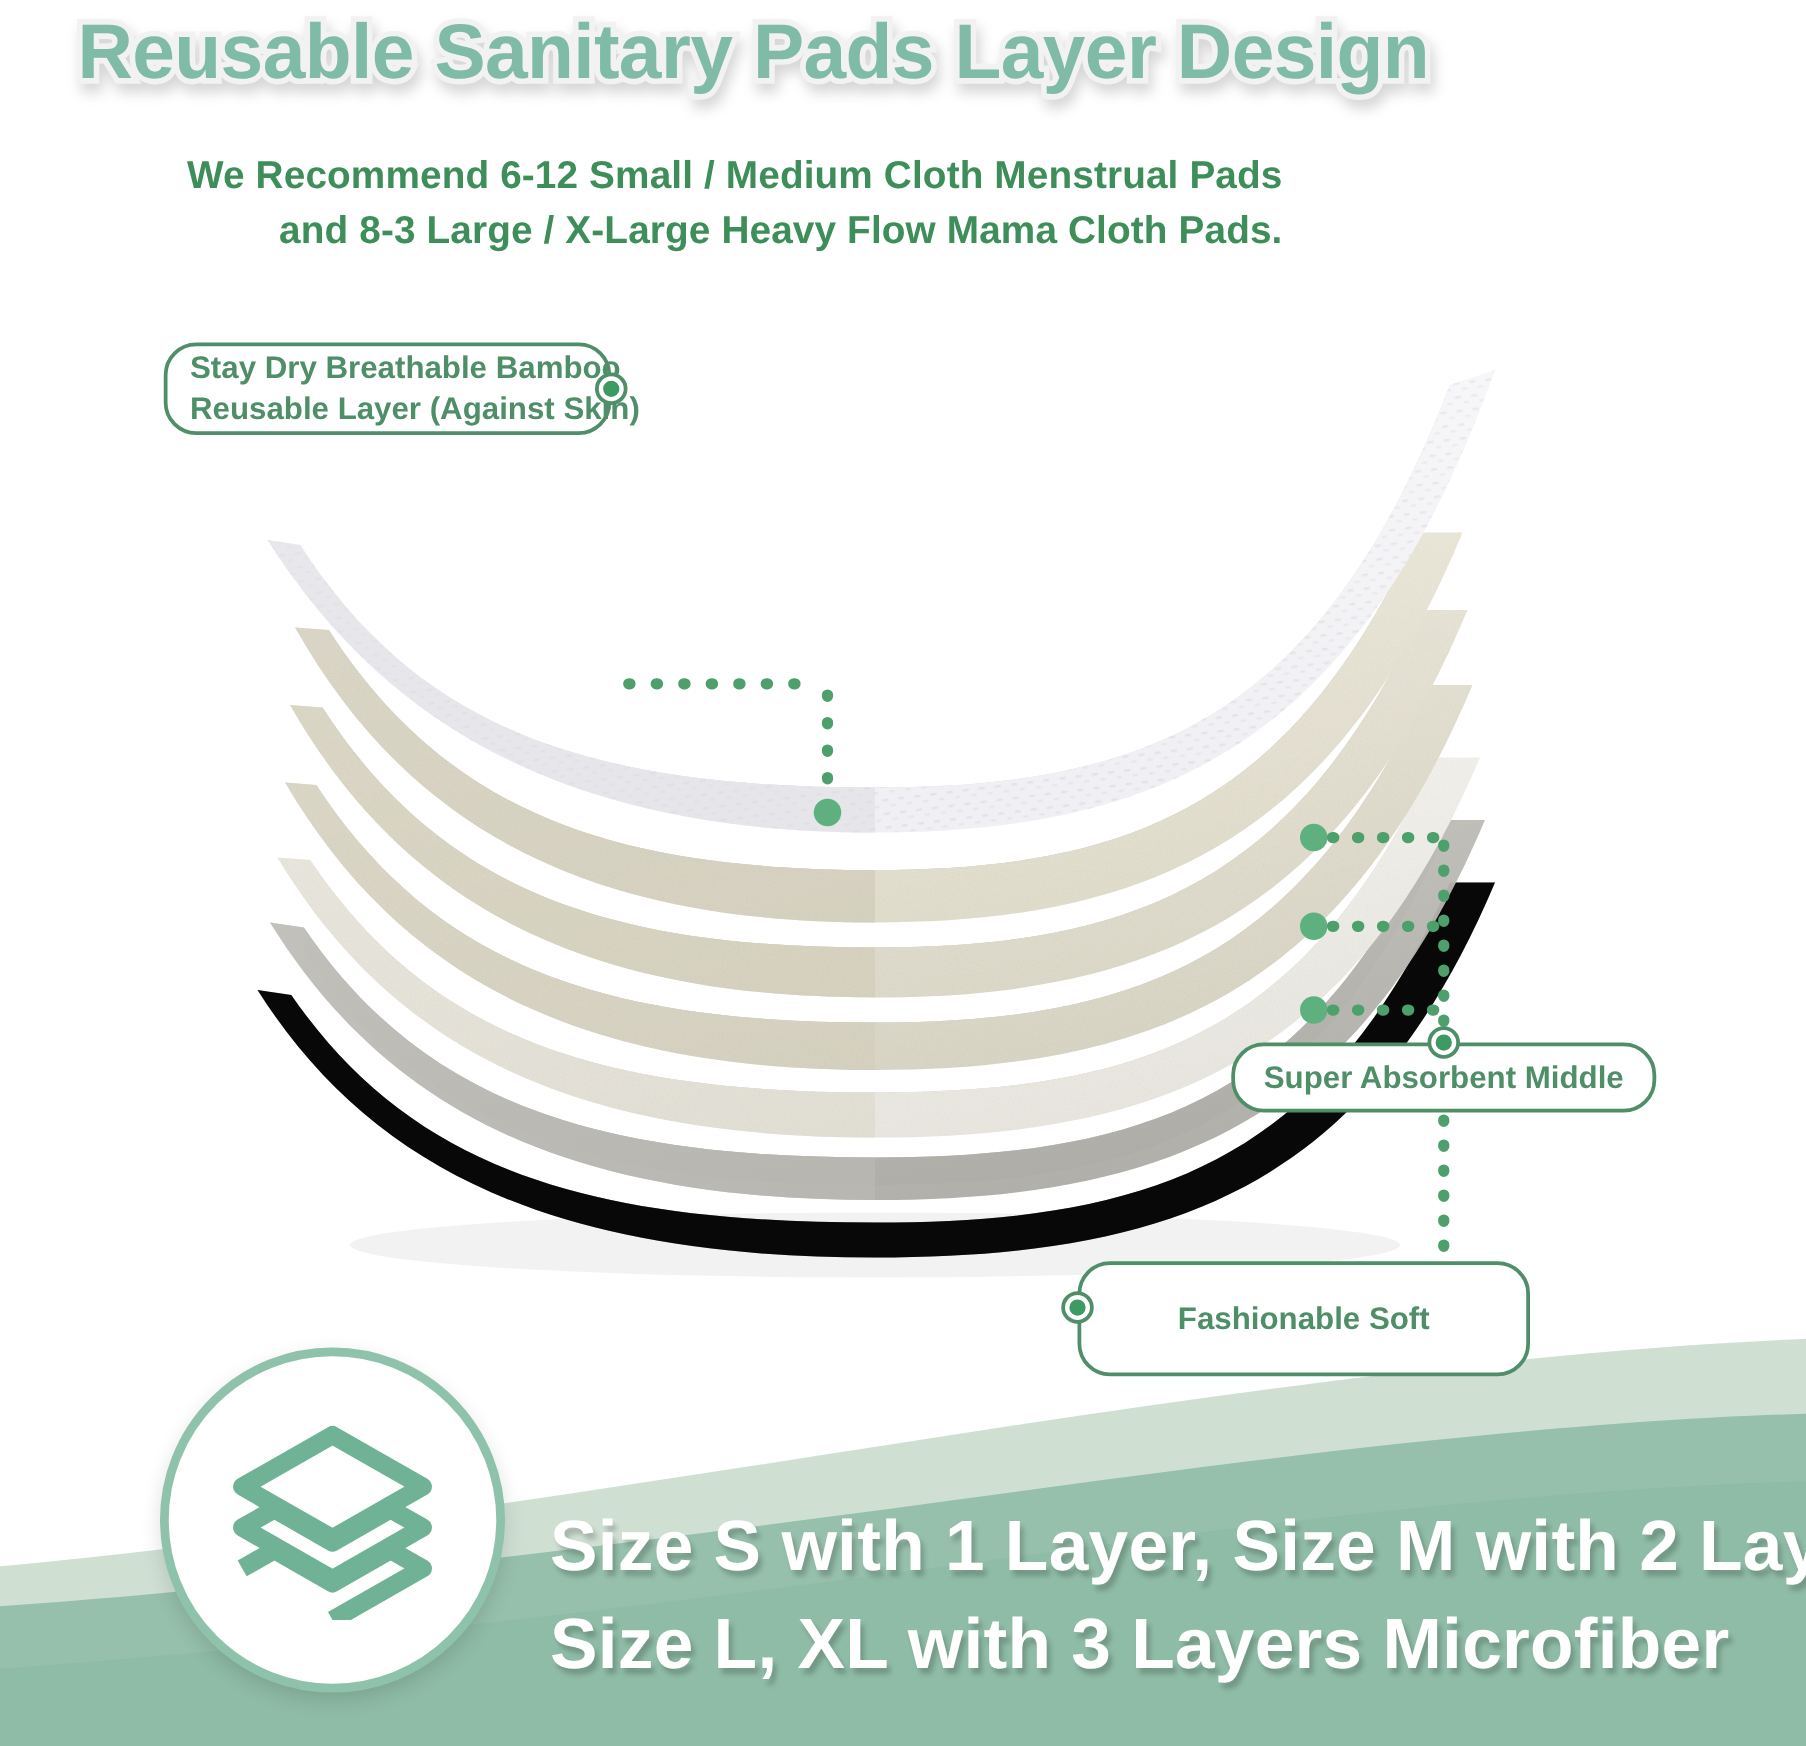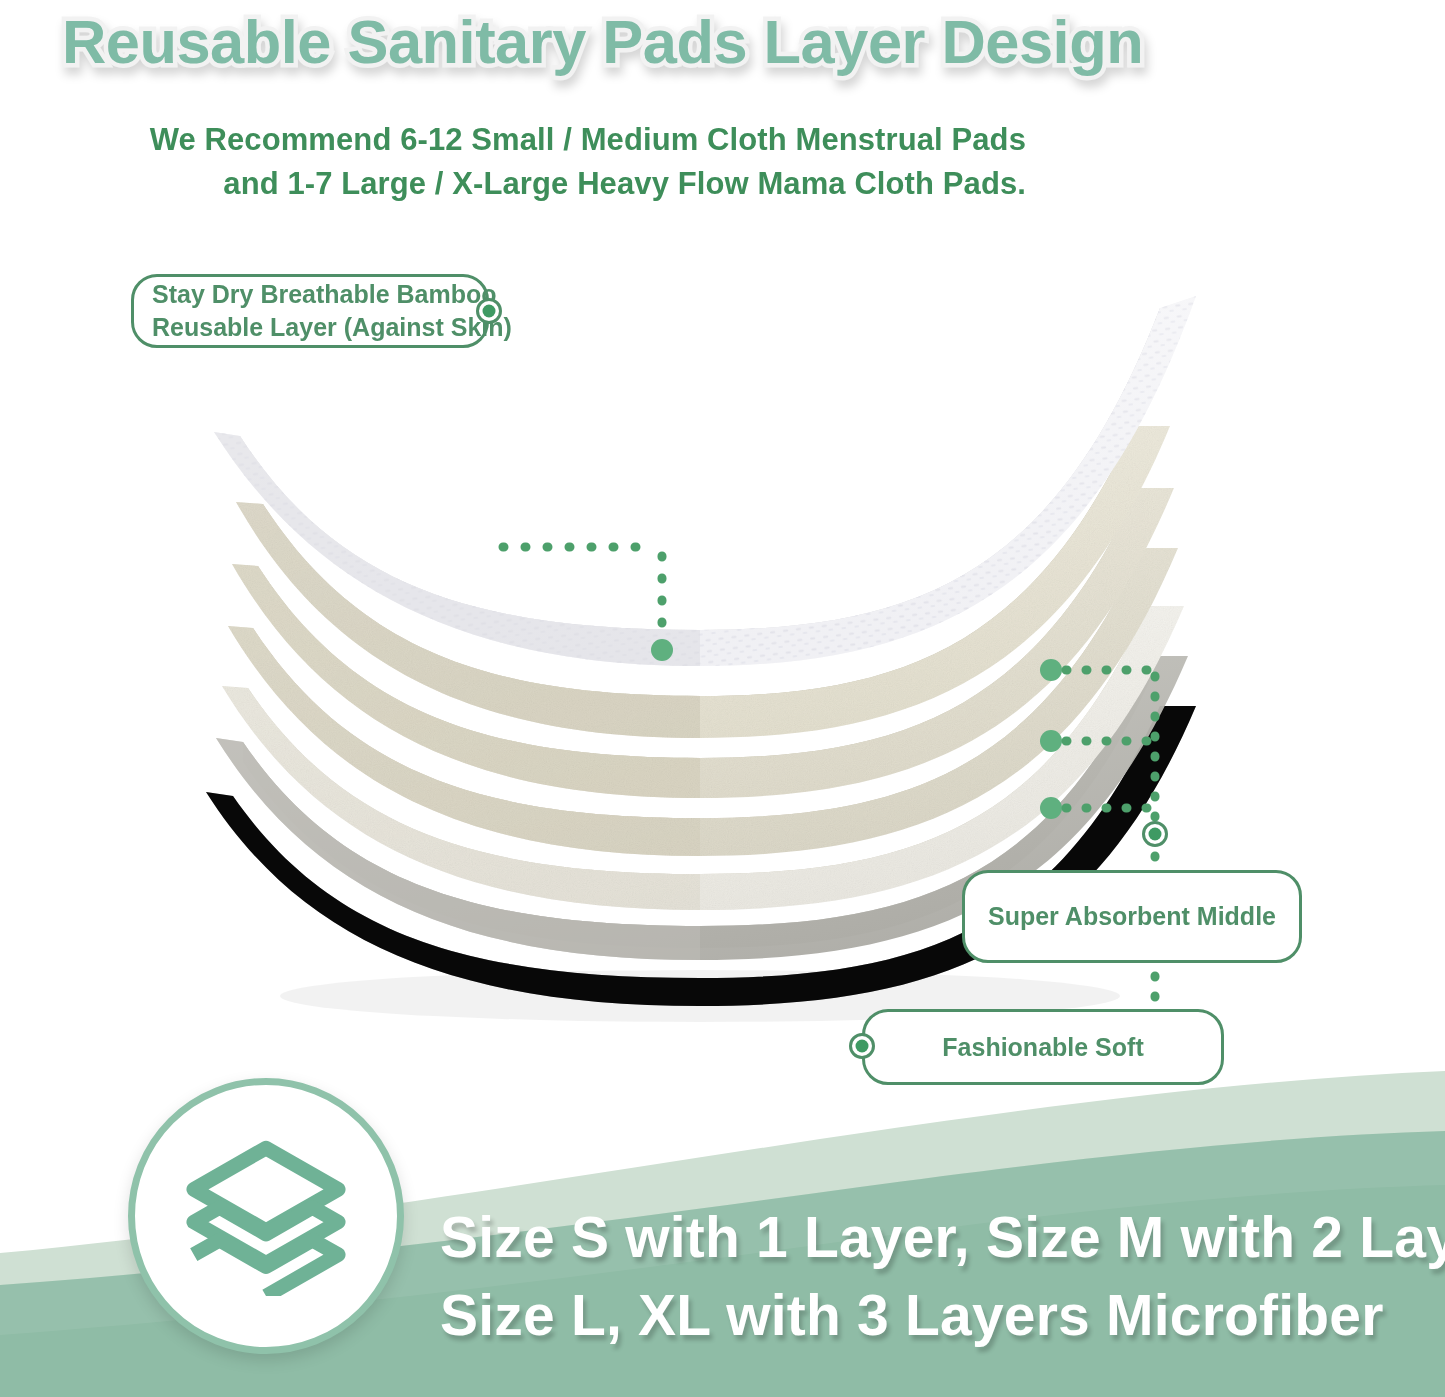--- a/index.html
+++ b/index.html
@@ -58,22 +58,22 @@
     font-size:25px;
     line-height:33px;
     display:flex; align-items:center; justify-content:center;
     text-align:center;
     padding:10px 18px;
     z-index:6;
   }
   .callout .ln { display:block; white-space:nowrap; }
 
   #callout-top    { left:131px; top:274px;  width:358px; height:74px; text-align:left; justify-content:flex-start; }
-  #callout-middle { left:962px; top:834px;  width:340px; height:93px;margin-top:36px; }
-  #callout-bottom { left:862px; top:1009px; width:362px; height:76px; }
+  #callout-middle { left:985px; top:834px;  width:340px; height:56px; }
+  #callout-bottom { left:862px; top:1009px; width:362px; height:92px; }
 
   
   .knob {
     position:absolute; width:26px; height:26px;
     border-radius:50%; background:#ffffff;
     border:3px solid #4F8F68;
     z-index:8;
   }
   .knob::after {
     content:""; position:absolute;
@@ -112,21 +112,21 @@
   #banner-line-1 { text-align:left; }
   #banner-line-2 { padding-right:58px; }
 </style>
 </head>
 <body>
 
 <div id="header-title">Reusable Sanitary Pads Layer Design</div>
 
 <div id="header-subtitle">
   <span class="ln">We Recommend 6-12 Small / Medium Cloth Menstrual Pads</span>
-  <span class="ln">and 1-7 Large / X-Large Heavy Flow Mama Cloth Pads.</span>
+  <span class="ln">and 8-3 Large / X-Large Heavy Flow Mama Cloth Pads.</span>
 </div>
 
 <svg id="illustration" viewBox="0 0 1445 830">
   <defs>
 
     <filter id="speckle" x="-2%" y="-2%" width="104%" height="104%">
       <feTurbulence type="fractalNoise" baseFrequency="0.95" numOctaves="3" seed="7" result="n"></feTurbulence>
       <feColorMatrix in="n" type="saturate" values="0"></feColorMatrix>
       <feComponentTransfer result="gr">
         <feFuncA type="linear" slope="0.16" intercept="0"></feFuncA>

